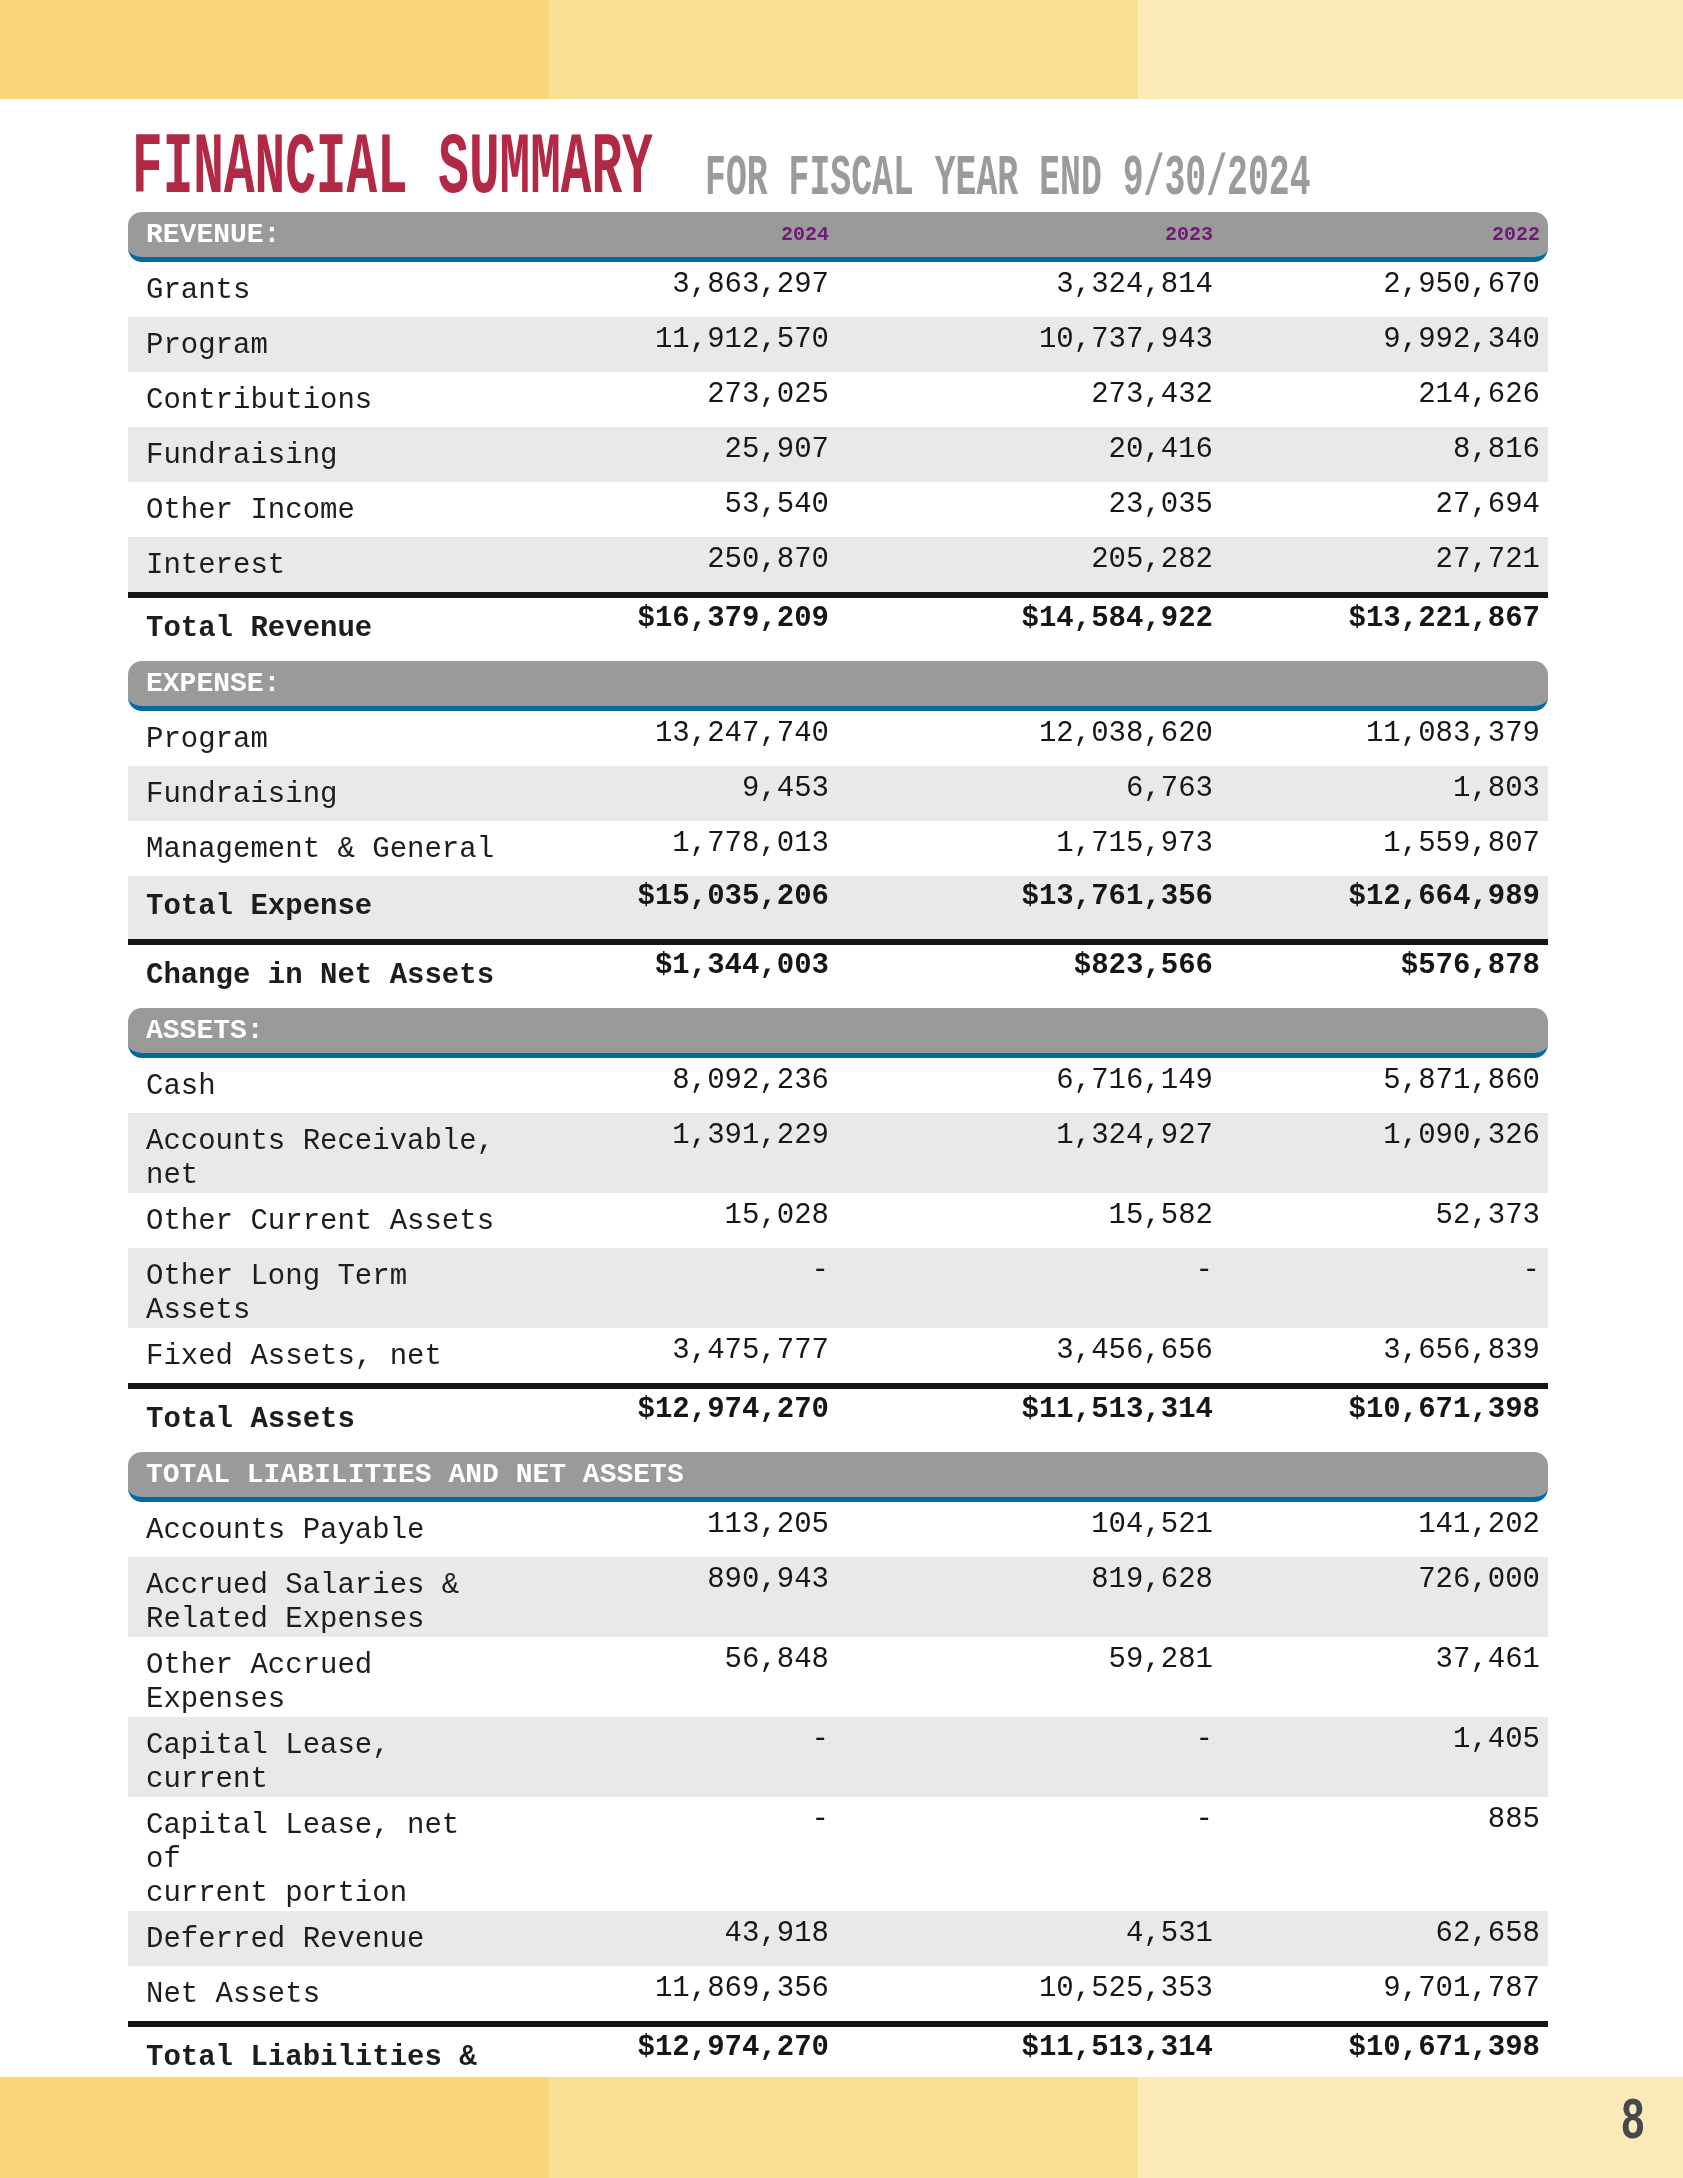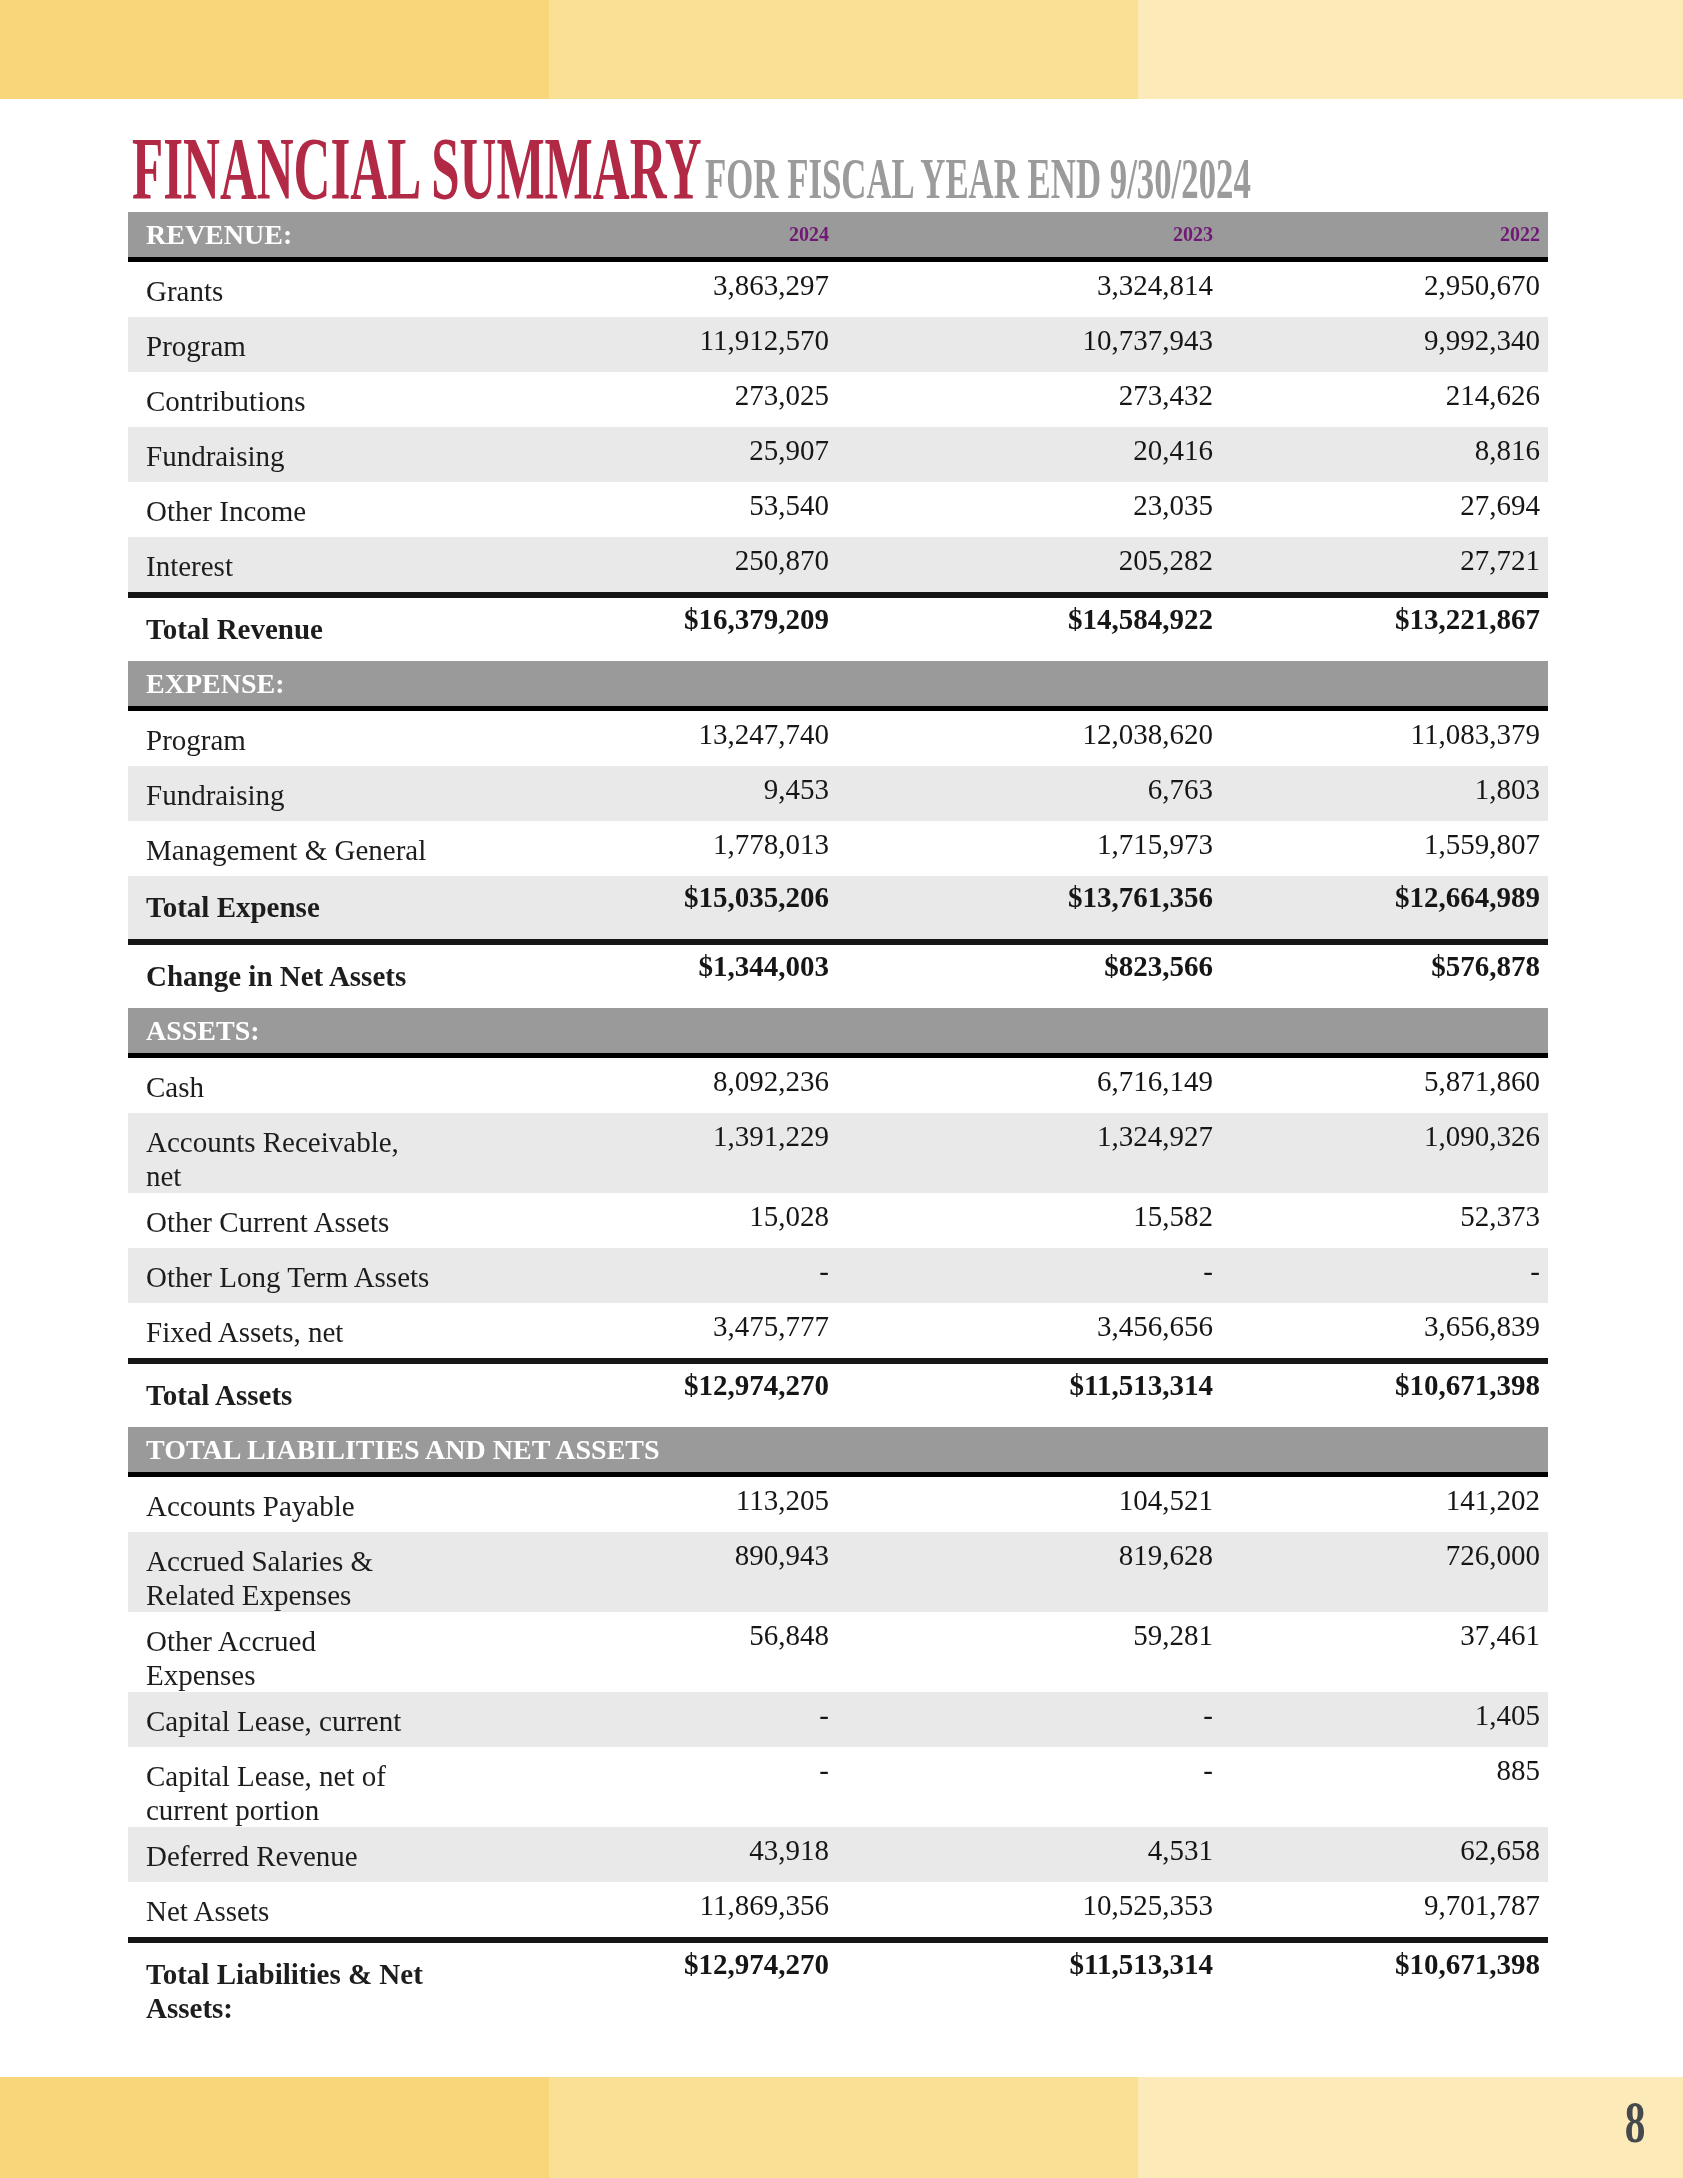--- a/index.html
+++ b/index.html
@@ -1,18 +1,18 @@
 <!DOCTYPE html>
 <html><head>
 <meta charset="utf-8">
 <style>
   html,body{margin:0;padding:0;background:#ffffff;}
   .page{
     position:relative;width:1683px;height:2178px;background:#ffffff;overflow:hidden;
-    font-family:Liberation Serif, serif;
+    font-family:Liberation Mono, monospace;
   }
   
   .banner{position:absolute;left:0;width:1683px;display:flex;}
   .banner-top{top:0;height:99px;}
   .banner-bottom{bottom:0;height:101px;}
   .seg1{width:549px;height:100%;background:#F8D679;}
   .seg2{width:589px;height:100%;background:#FAE095;}
   .seg3{flex:1;height:100%;background:#FCEBB9;}
   .page-num{
     position:absolute;right:38px;bottom:26px;font-size:59px;font-weight:700;line-height:1;
@@ -26,21 +26,21 @@
     color:#B22945;white-space:nowrap;transform:scaleX(0.58);transform-origin:left top;
   }
   .title-sub{
     position:absolute;left:705px;top:51px;font-size:58px;font-weight:700;line-height:1;
     color:#9B9B9B;white-space:nowrap;transform:scaleX(0.60);transform-origin:left top;
   }
   
   .fin-table{margin-left:128px;width:1420px;}
   .bar{
     display:grid;grid-template-columns:377px 324px 384px 335px;align-items:center;
-    height:45px;background:#9A9A9A;border-bottom:5px solid #000000;
+    height:45px;background:#9A9A9A;border-bottom:5px solid #0369a1;border-radius:14px;
   }
   .bar-label{padding-left:18px;font-size:28px;font-weight:700;color:#ffffff;white-space:nowrap;}
   .bar-label.span-all{grid-column:1 / -1;}
   .bar-year{text-align:right;font-size:20px;font-weight:700;color:#701a75;}
   .bar-year.last{padding-right:8px;}
   .row{display:grid;grid-template-columns:377px 324px 384px 335px;min-height:55px;}
   .row.shaded{background:#E9E9E9;}
   .cell-label{
     padding:12px 0 0 18px;font-size:29px;line-height:34px;color:#1d1d1d;white-space:pre-line;
   }

